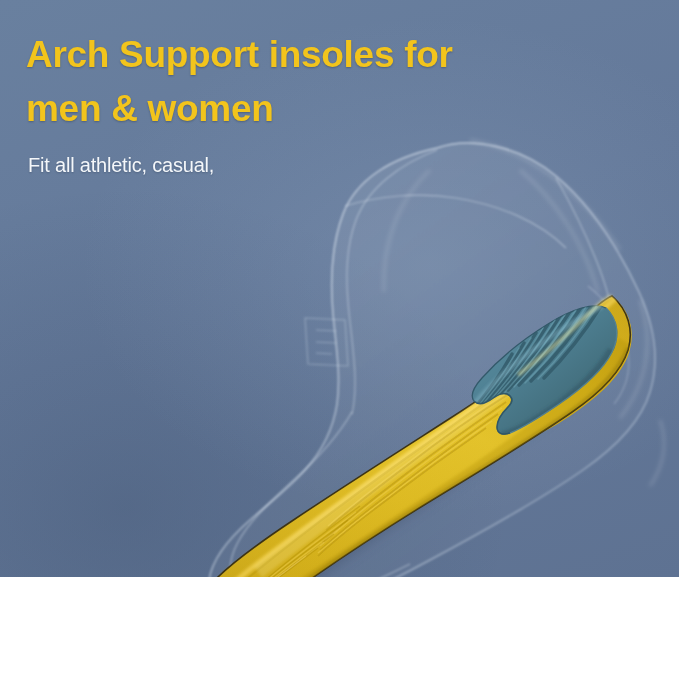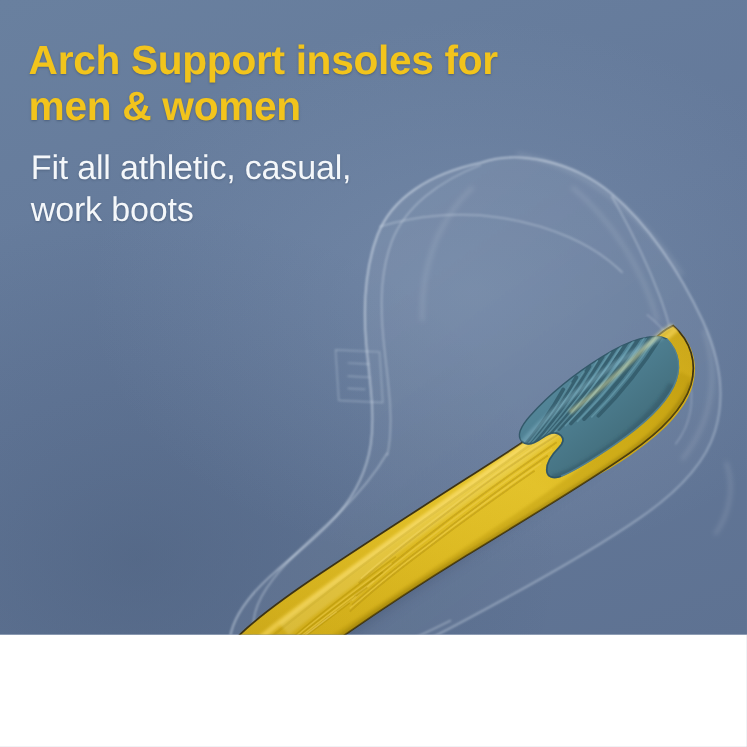--- a/index.html
+++ b/index.html
@@ -53,25 +53,25 @@
   }
   .headline {
     margin: 0;
     color: #f2c41c;
     font-size: 37px;
     line-height: 42px;
     font-weight: bold;
     letter-spacing: -0.3px;
     text-shadow: 0 1px 2px rgba(30,44,66,0.35);
   }
-  .headline .l2 { display: block; }
+  .headline .l2 { display: block; margin-top: 12px; }
   .subcopy {
     margin: 16px 0 0 2px;
     color: #f4f7fa;
-    font-size: 31px;
+    font-size: 20px;
     line-height: 38px;
     font-weight: normal;
     letter-spacing: -0.2px;
     width: 360px;
     text-shadow: 0 1px 2px rgba(30,44,66,0.30);
   }
   .subcopy span { display: block; white-space: nowrap; }
 </style>
 </head>
 <body>
@@ -369,17 +369,16 @@
     <path d="M612,296 C602,300 592,311 576,326 C560,341 540,358 518,375" fill="none" stroke="#fff2a0" stroke-opacity="0.45" stroke-width="4" filter="url(#edgeBlur)"></path>
   </svg>
 
   <div class="text-block">
     <h1 class="headline">
       <span>Arch Support insoles for</span>
       <span class="l2">men &amp; women</span>
     </h1>
     <p class="subcopy">
       <span>Fit all athletic, casual,</span>
-      <span>work boots</span>
     </p>
   </div>
 
 </div>
 
 </body></html>

